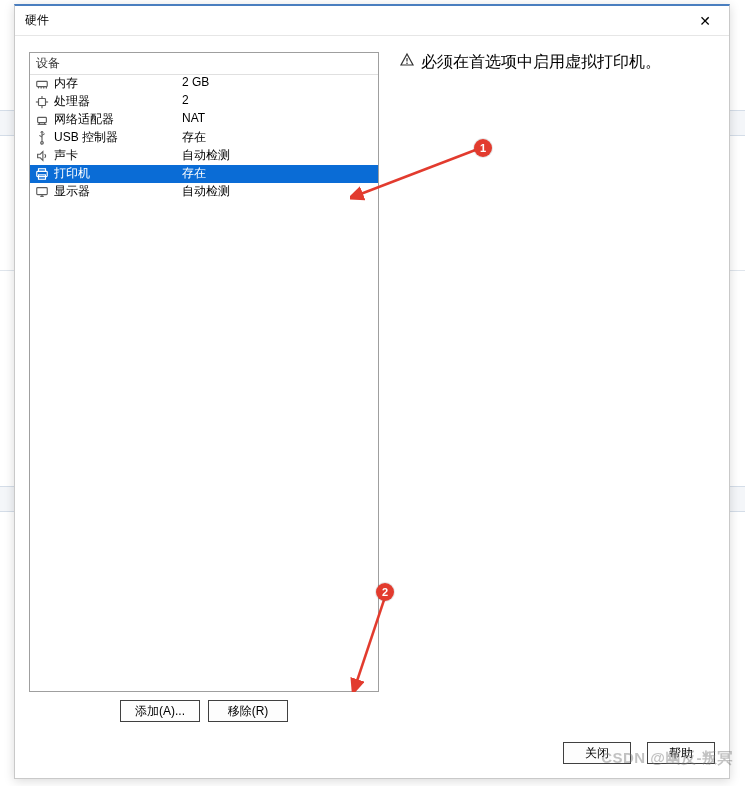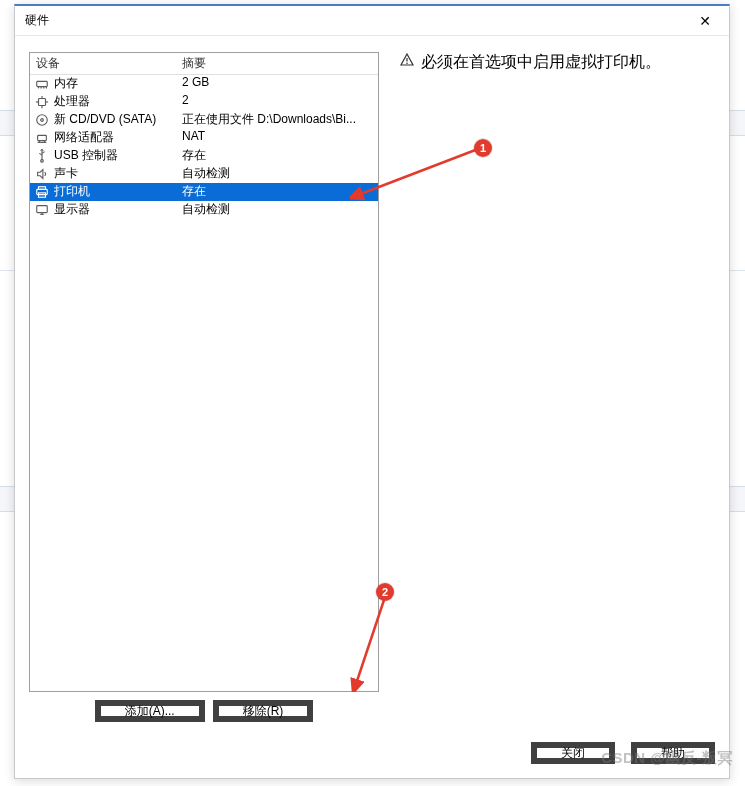--- a/index.html
+++ b/index.html
@@ -82,24 +82,24 @@
 
 .btn-row {
   position:absolute;
   left: 0; width: 350px;
   top: 648px;
   display:flex; justify-content:center; gap:8px;
 }
 .btn {
   min-width: 80px;
   height: 22px;
-  border: 6px solid #404040;
+  border: 1px solid #404040;
   background: #fdfdfd;
   font-size:12px;
-  padding: 0 24px;
+  padding: 0 10px;
   display:flex; align-items:center; justify-content:center;
   cursor: default;
 }
 .right-panel {
   position:absolute;
   left: 370px; right: 0;
   top: 0; bottom: 0;
 }
 .info-row { display:flex; align-items:flex-start; gap:6px; font-size:16px; color:#000; }
 .info-icon { width:16px; height:16px; display:flex; align-items:center; justify-content:center; }
@@ -142,21 +142,20 @@
     <div class="title">硬件</div>
     <div class="close-btn">
       <span>✕</span>
     </div>
   </div>
 
   <div class="content">
     <div class="device-panel">
       <div class="dev-header">
         <div class="col-dev">设备</div>
-        <div class="col-sum">摘要</div>
       </div>
       <div id="device-rows">
           <div class="dev-row">
             <div class="dev-cell1">
               <span class="icon">
                 <svg viewBox="0 0 16 16">
                   <rect x="2" y="5" width="12" height="6" rx="1"></rect>
                   <line x1="4" y1="11" x2="4" y2="13"></line>
                   <line x1="7" y1="11" x2="7" y2="13"></line>
                   <line x1="10" y1="11" x2="10" y2="13"></line>
@@ -174,32 +173,20 @@
                   <rect x="4" y="4" width="8" height="8" rx="1"></rect>
                   <line x1="8" y1="1" x2="8" y2="4"></line>
                   <line x1="8" y1="12" x2="8" y2="15"></line>
                   <line x1="1" y1="8" x2="4" y2="8"></line>
                   <line x1="12" y1="8" x2="15" y2="8"></line>
                 </svg>
               </span>
               <span>处理器</span>
             </div>
             <div class="dev-cell2">2</div>
-          </div>
-          <div class="dev-row">
-            <div class="dev-cell1">
-              <span class="icon">
-                <svg viewBox="0 0 16 16">
-                  <circle cx="8" cy="8" r="6"></circle>
-                  <circle cx="8" cy="8" r="1.5"></circle>
-                </svg>
-              </span>
-              <span>新 CD/DVD (SATA)</span>
-            </div>
-            <div class="dev-cell2">正在使用文件 D:\Downloads\Bi...</div>
           </div>
           <div class="dev-row">
             <div class="dev-cell1">
               <span class="icon">
                 <svg viewBox="0 0 16 16">
                   <rect x="3" y="5" width="10" height="6" rx="1"></rect>
                   <line x1="5" y1="11" x2="5" y2="13"></line>
                   <line x1="11" y1="11" x2="11" y2="13"></line>
                   <line x1="3" y1="13" x2="13" y2="13"></line>
                 </svg>

